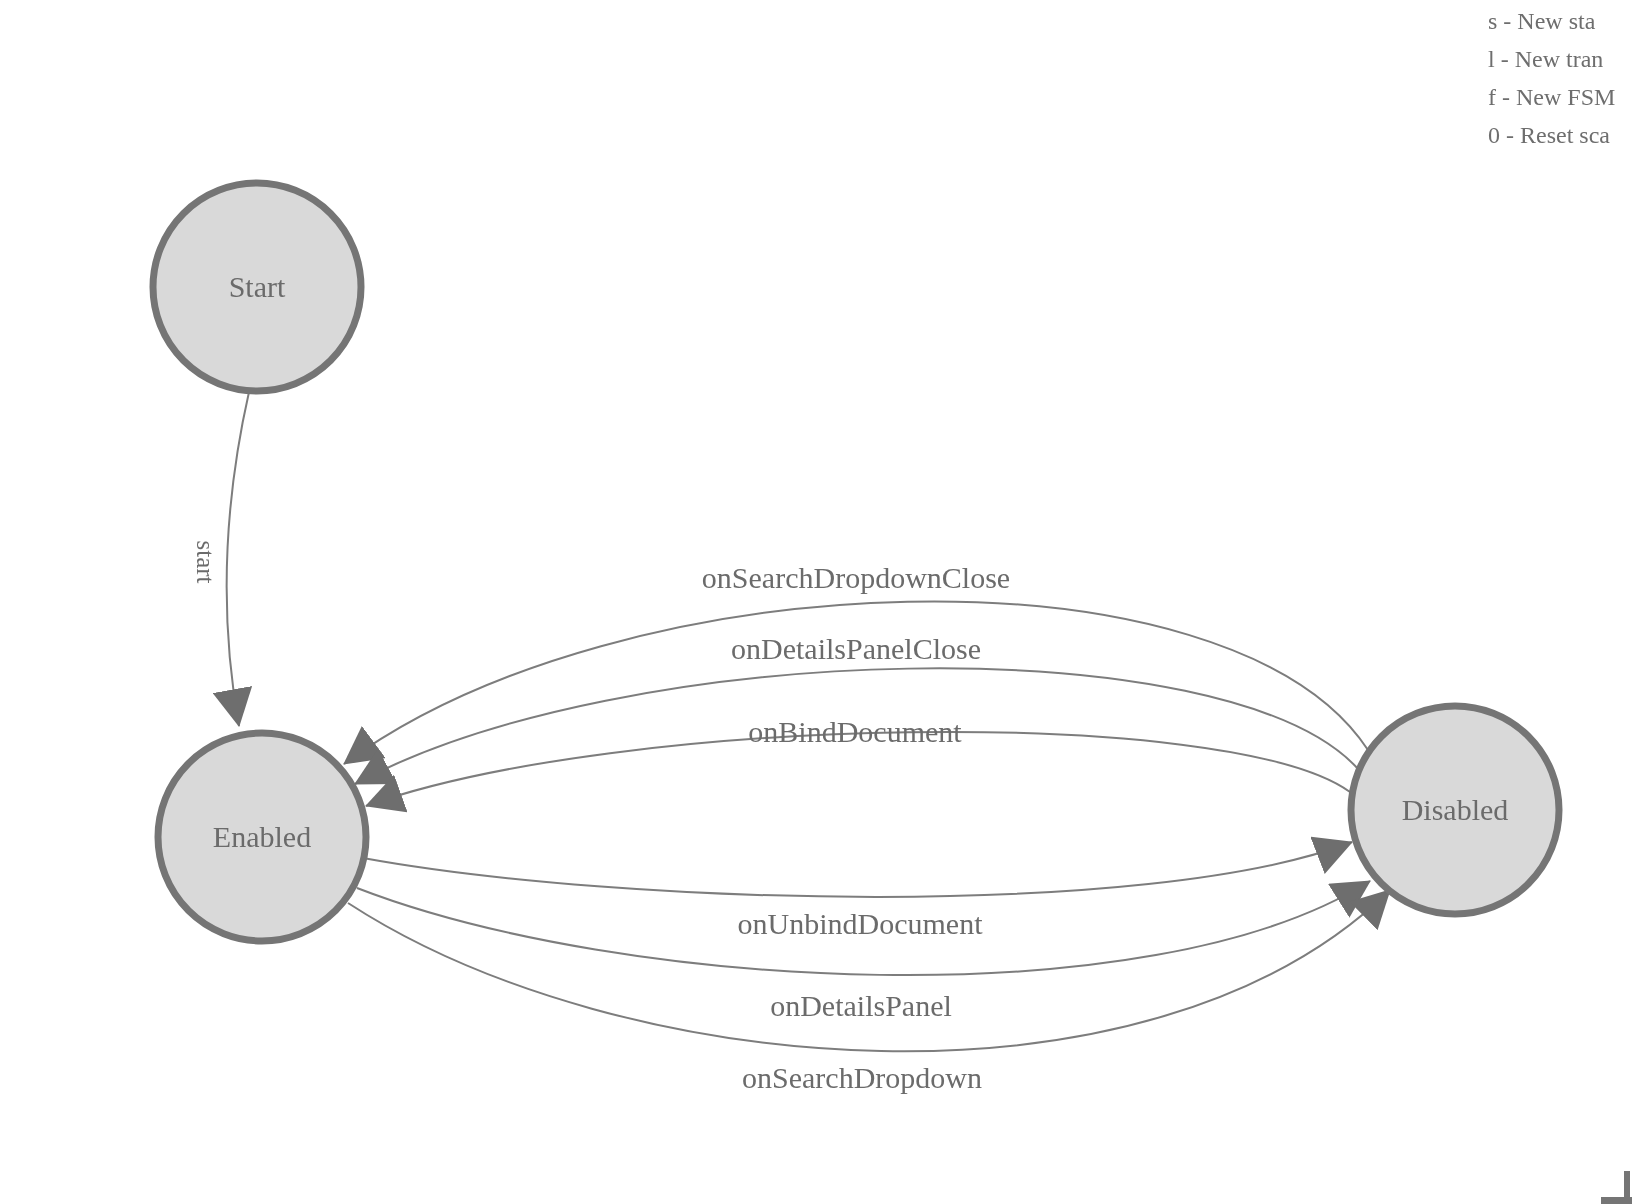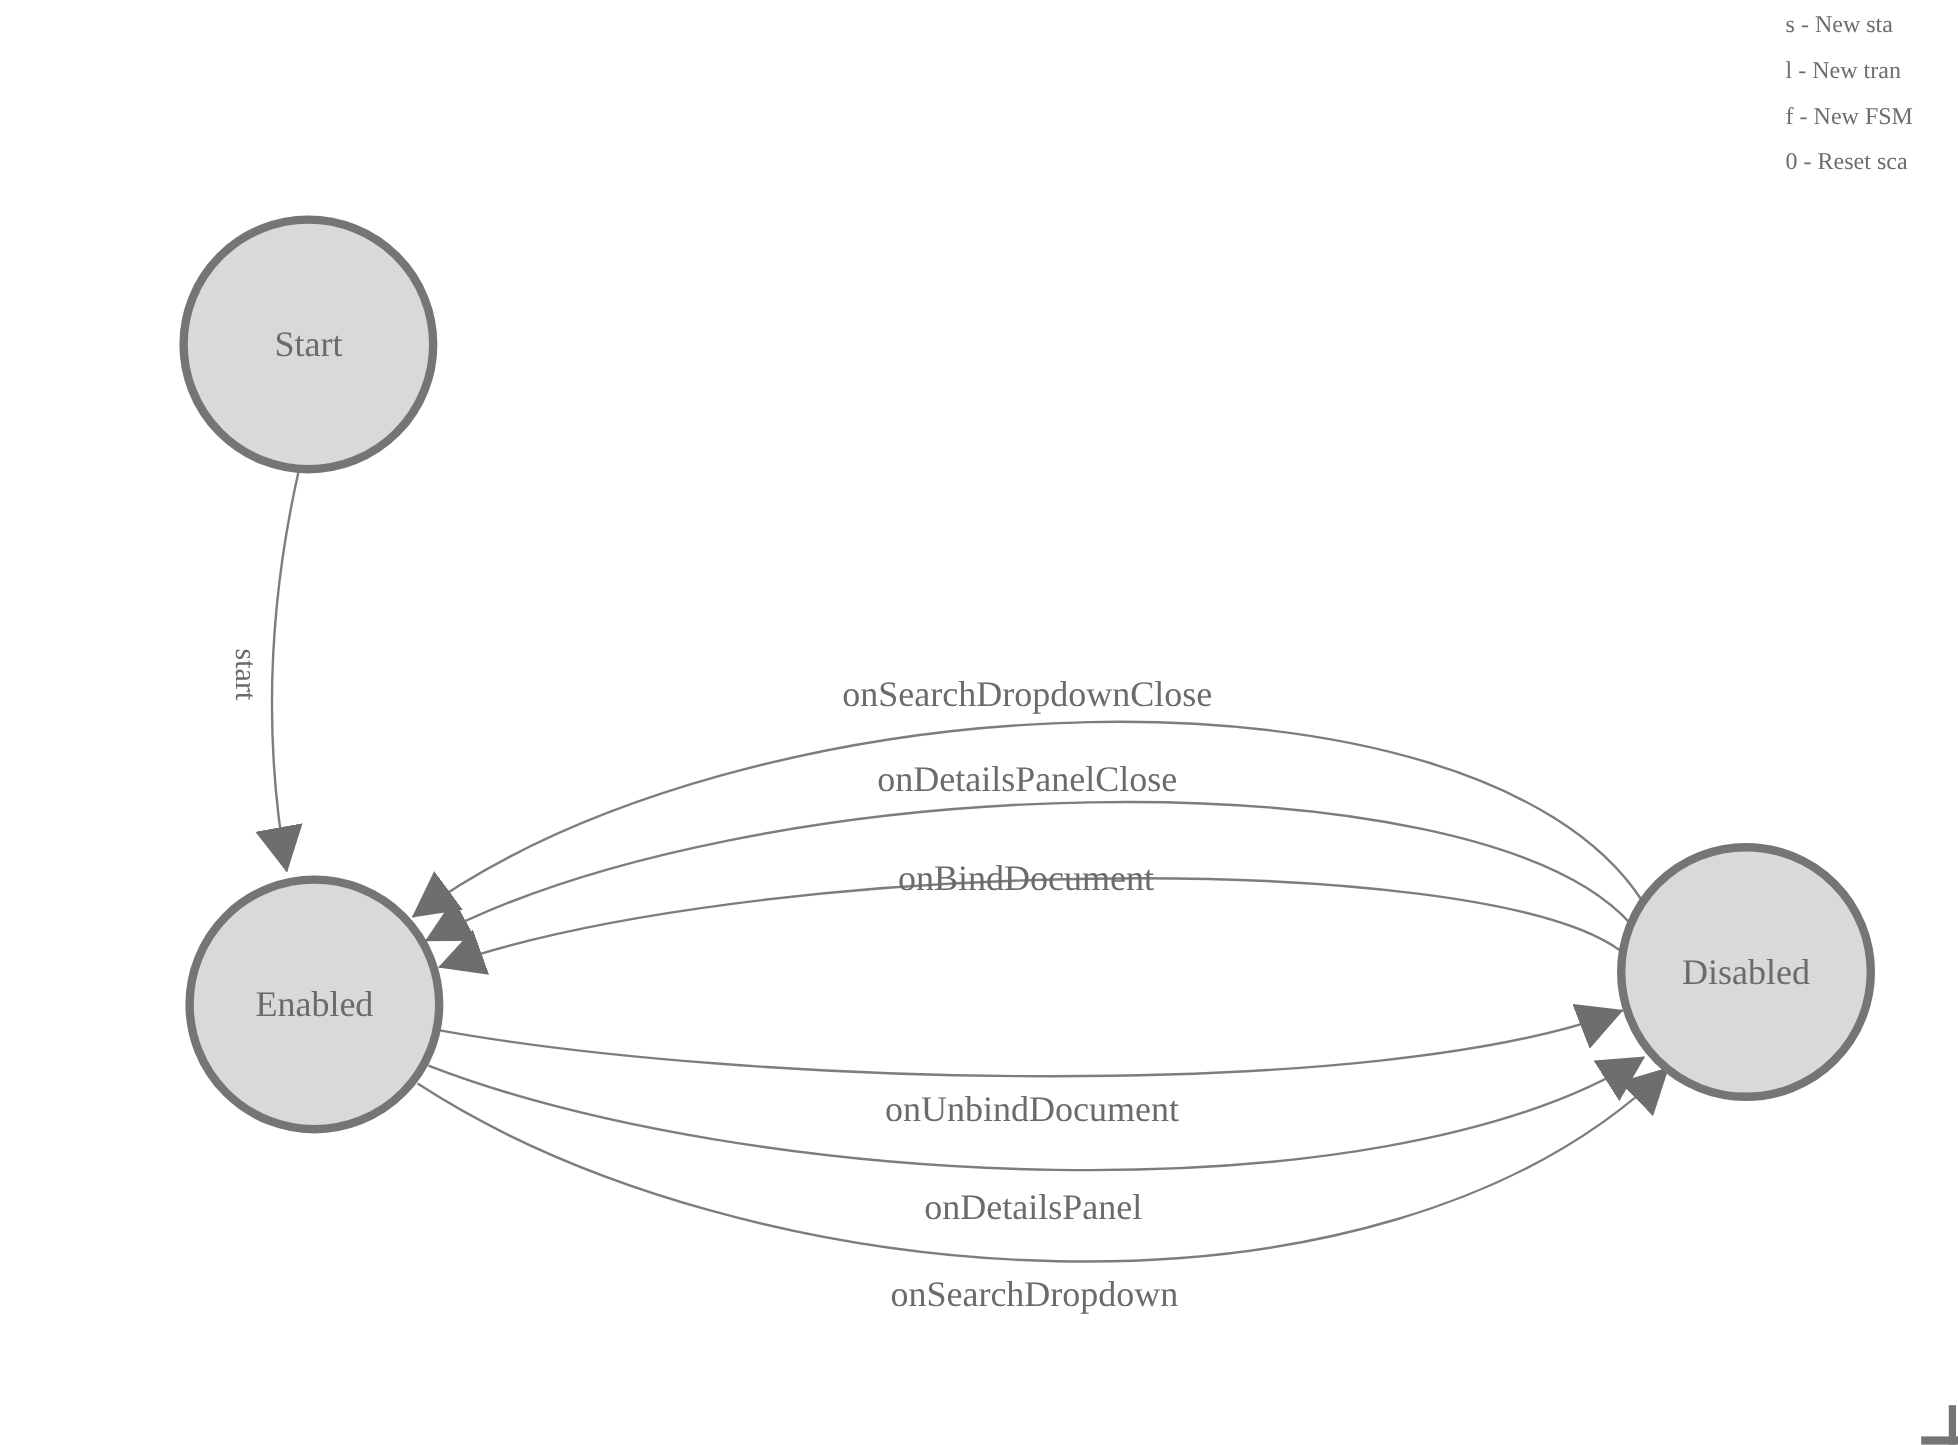--- a/index.html
+++ b/index.html
@@ -49,21 +49,21 @@
     text-anchor: middle;
   }
 
   .legend {
     position: absolute;
     left: 1488px;
     top: 2px;
     width: 144px;
     overflow: visible;
     color: var(--legend-color);
-    font-size: 20px;
+    font-size: 24px;
     line-height: 38px;
     white-space: nowrap;
   }
   .legend-line { height: 38px; white-space: nowrap; }
 
   .corner-bracket-v {
     position: absolute;
     left: 1624px; top: 1171px;
     width: 6px; height: 33px;
     background: var(--node-stroke);

